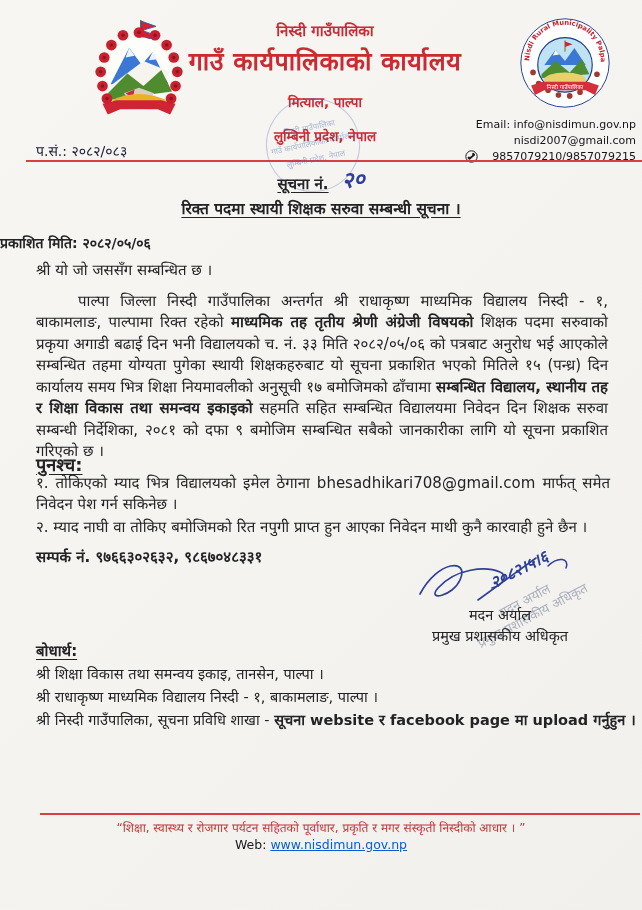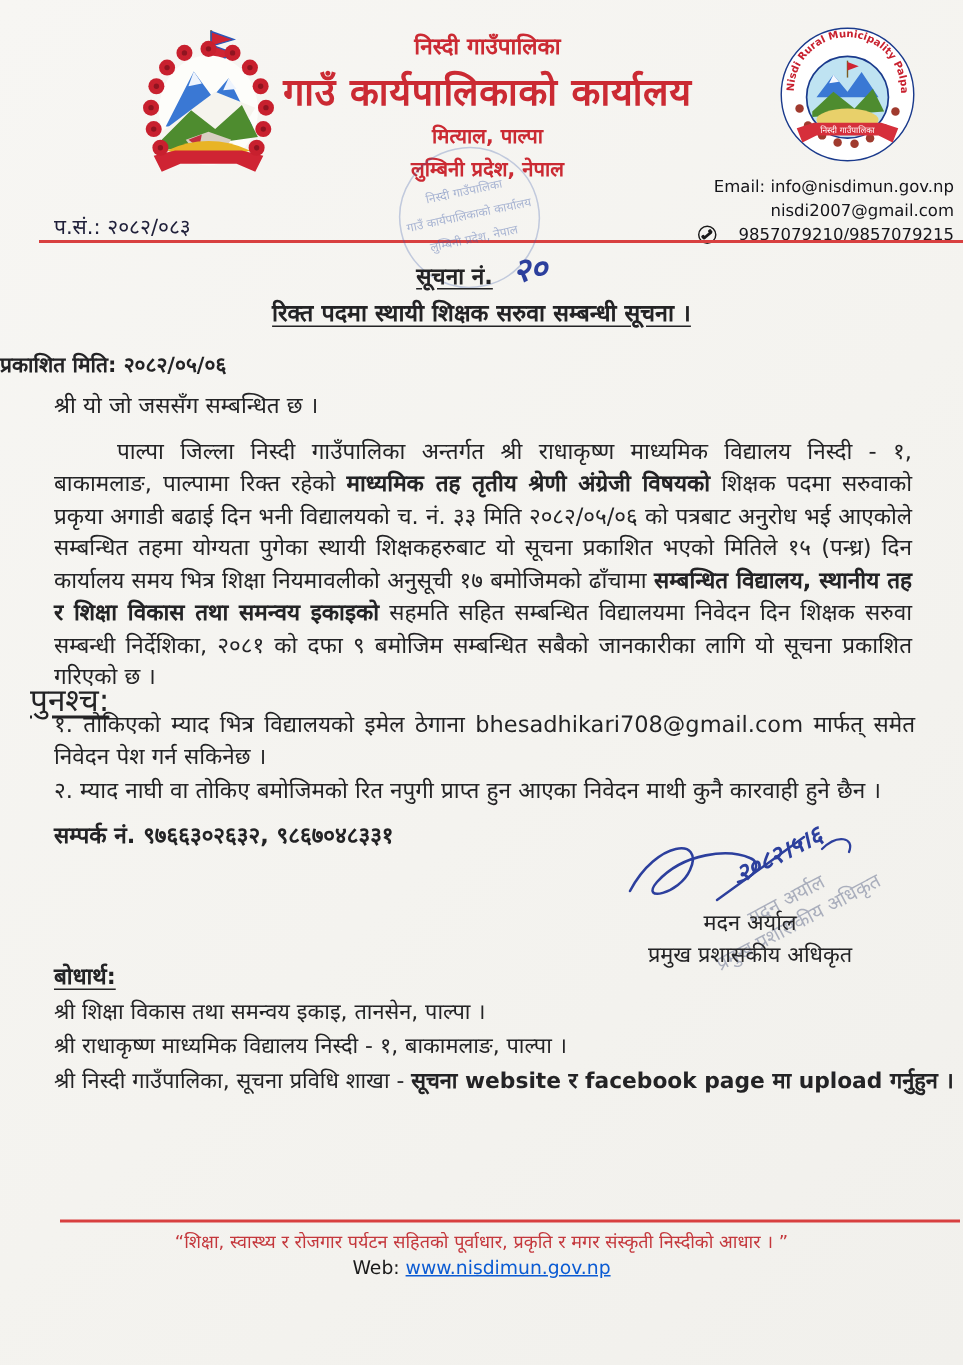--- a/index.html
+++ b/index.html
@@ -9,42 +9,42 @@
     background:linear-gradient(135deg,#f7f6f3 0%,#f4f3ef 55%,#f1f0ec 100%);
     font-family:"DejaVu Sans","Liberation Sans",sans-serif;
     color:#232325;
     overflow:hidden;
   }
   .abs{position:absolute;}
   
   .title-block{left:150px;top:20px;width:350px;text-align:center;}
   .muni-name{font-size:15px;font-weight:bold;color:#cb2a33;}
   .office-name{font-size:25px;font-weight:bold;color:#cb2a33;margin-top:3px;letter-spacing:.5px;}
-  .addr{font-size:13.5px;font-weight:bold;color:#cb2a33;margin-top:4px;}
+  .addr{font-size:13.5px;font-weight:bold;color:#cb2a33;margin-top:16px;}
   .emblem{left:90px;top:18px;}
   .logo-right{left:518px;top:16px;}
   .contact-block{right:6px;top:117px;width:220px;text-align:right;font-size:11px;line-height:1.45;color:#15151a;}
   .contact-block .phone-row{display:flex;justify-content:flex-end;align-items:center;gap:14px;}
   .ref-line{left:36px;top:141px;font-size:14px;color:#20203a;}
   .red-rule{left:26px;top:160px;width:616px;height:2px;background:#d84040;}
   
   .stamp-blue{left:266px;top:98px;width:92px;height:92px;border:1.5px solid rgba(58,88,168,.28);
     border-radius:50%;transform:rotate(-12deg);overflow:hidden;}
   .stamp-blue .sline{position:absolute;left:0;width:100%;text-align:center;color:rgba(58,88,168,.42);
     font-size:8px;white-space:nowrap;}
   .notice-line{left:0;top:165px;width:642px;text-align:center;}
   .notice-label{font-size:15px;font-weight:bold;text-decoration:underline;text-underline-offset:3px;}
   .notice-num{font-size:22px;color:#2c3f9d;font-style:italic;display:inline-block;
     transform:rotate(-6deg) translateY(-2px);margin-left:8px;font-weight:bold;}
   .subject{left:0;top:197px;width:642px;text-align:center;font-size:15.5px;font-weight:bold;
     text-decoration:underline;text-underline-offset:3px;}
   .published{left:0;top:233px;width:642px;text-align:left;font-size:14px;font-weight:bold;}
   .salutation{left:36px;top:259px;font-size:15px;}
   .body-para{left:36px;top:291px;width:572px;font-size:15px;line-height:1.43;text-align:justify;text-indent:42px;}
-  .ps-heading{left:20px;top:452px;font-size:21px;font-weight:normal;text-decoration:underline;text-underline-offset:3px;}
+  .ps-heading{left:36px;top:452px;font-size:18px;font-weight:bold;text-decoration:underline;text-underline-offset:3px;}
   .ps-item1{left:36px;top:473px;width:574px;font-size:15px;line-height:1.43;text-align:justify;}
   .ps-item2{left:36px;top:516px;width:574px;font-size:15px;}
   .contact-line{left:36px;top:546px;font-size:15px;font-weight:bold;}
   
   .sig-block{left:390px;top:552px;width:220px;}
   .sig-svg{position:absolute;left:18px;top:0;}
   .sig-date{position:absolute;left:98px;top:6px;color:#2c3f9d;font-size:16px;font-style:italic;
     transform:rotate(-27deg);white-space:nowrap;font-weight:bold;}
   .sig-name{position:absolute;left:30px;top:52px;width:160px;text-align:center;font-size:14.5px;}
   .sig-title{position:absolute;left:10px;top:73px;width:200px;text-align:center;font-size:14.5px;}

